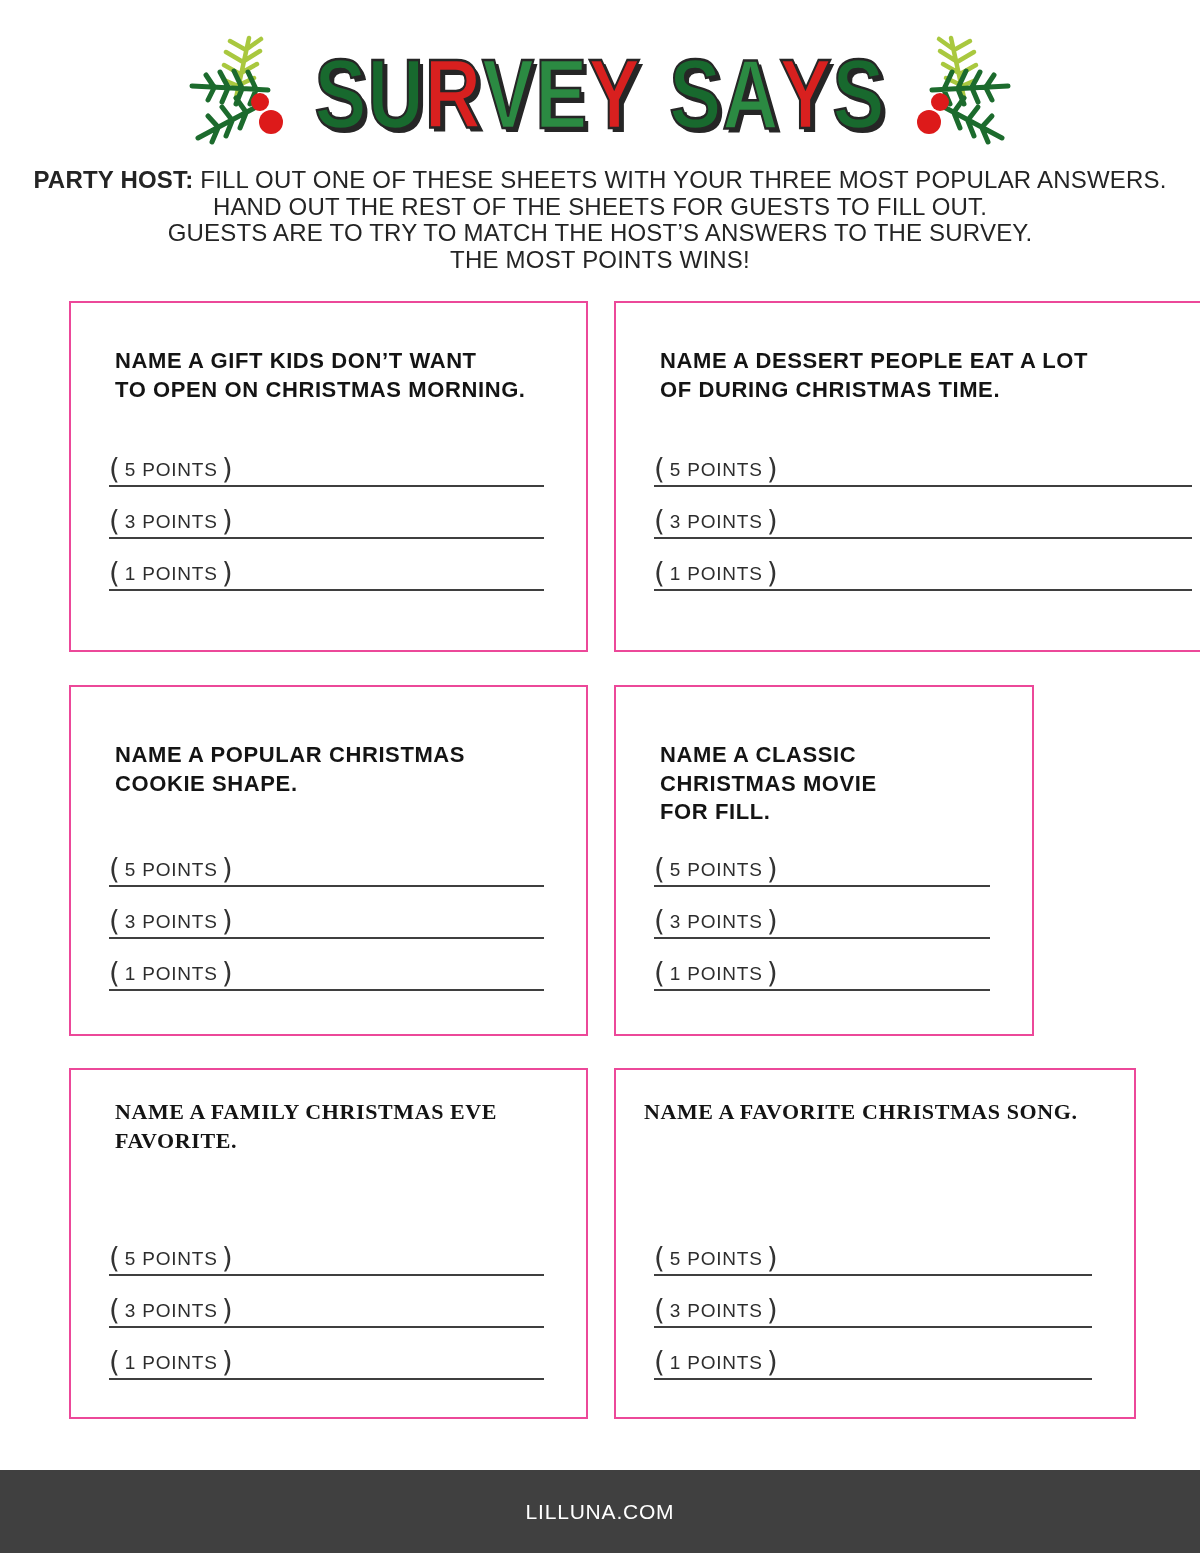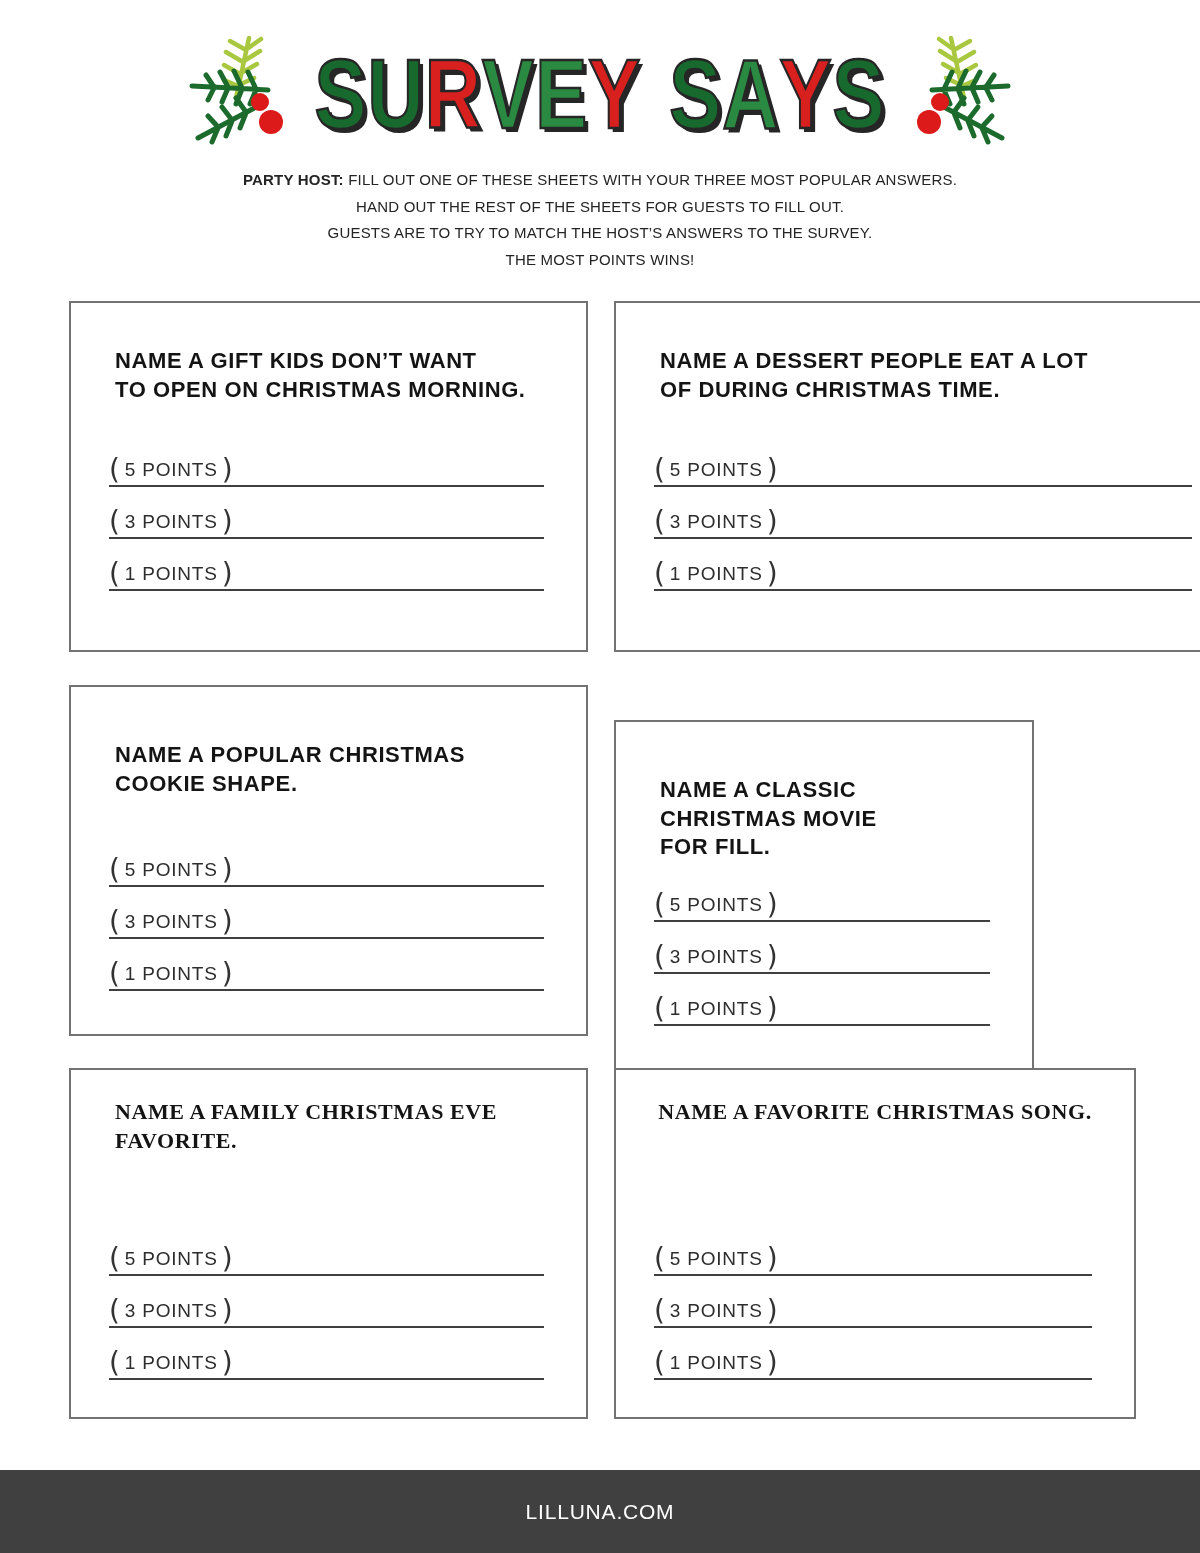--- a/index.html
+++ b/index.html
@@ -13,36 +13,36 @@
   .sprig.flip{transform:scaleX(-1);}
   .title{display:flex;align-items:center;gap:28px;transform:scaleY(1.26);transform-origin:center;padding:0 4px;}
   .t-word{display:flex;}
   .t-letter{
     font-weight:700;font-size:78px;line-height:1;letter-spacing:1px;
     -webkit-text-stroke:2px #262626;
     text-shadow:4px 3px 0 #262626;
   }
   
   .instructions{position:absolute;top:167px;left:0;right:0;text-align:center;
-    font-size:15px;line-height:26.5px;color:#242424;letter-spacing:0.2px;}
+    font-size:24px;line-height:26.5px;color:#242424;letter-spacing:0.2px;}
   .instr-line{margin:0;}
   .host{font-weight:700;}
   
-  .card{position:absolute;width:519px;height:351px;border:2px solid #737373;background:#fff;box-sizing:border-box;}
+  .card{position:absolute;width:519px;height:351px;border:2px solid #ec4899;background:#fff;box-sizing:border-box;}
   .c1{left:69px;top:301px;}
   .c2{left:614px;top:301px;width:622px;}
   .c3{left:69px;top:685px;}
-  .c4{left:614px;top:720px;width:420px;}
+  .c4{left:614px;top:685px;width:420px;}
   .c5{left:69px;top:1068px;}
   .c6{left:614px;top:1068px;width:522px;}
   .q{margin:0;padding:0 36px 0 44px;font-size:22px;line-height:28.5px;font-weight:700;color:#141414;letter-spacing:0.6px;}
   .c1 .q,.c2 .q{margin-top:44px;}
   .c3 .q,.c4 .q{margin-top:54px;}
   .c5 .q,.c6 .q{margin-top:28px;font-family:Liberation Serif, serif;}
-  .c6 .q{text-align:center;padding:0 28px;}
+  .c6 .q{padding:0 28px;}
   .q-line{display:block;}
   .answers{position:absolute;left:38px;right:42px;}
   .c1 .answers,.c2 .answers{bottom:59px;}
   .c3 .answers,.c4 .answers{bottom:43px;}
   .c5 .answers,.c6 .answers{bottom:37px;}
   .answer-row{border-bottom:2px solid #3f3f3f;height:52px;display:flex;align-items:flex-end;padding-bottom:3px;box-sizing:border-box;}
   .answer-label{font-size:19px;color:#2d2d2d;letter-spacing:0.8px;display:inline-flex;align-items:flex-end;}
   .paren{font-size:28px;line-height:0.85;font-family:"DejaVu Sans",sans-serif;font-weight:400;color:#333;}
   .pts{margin:0 4px;position:relative;top:-1px;}
   

